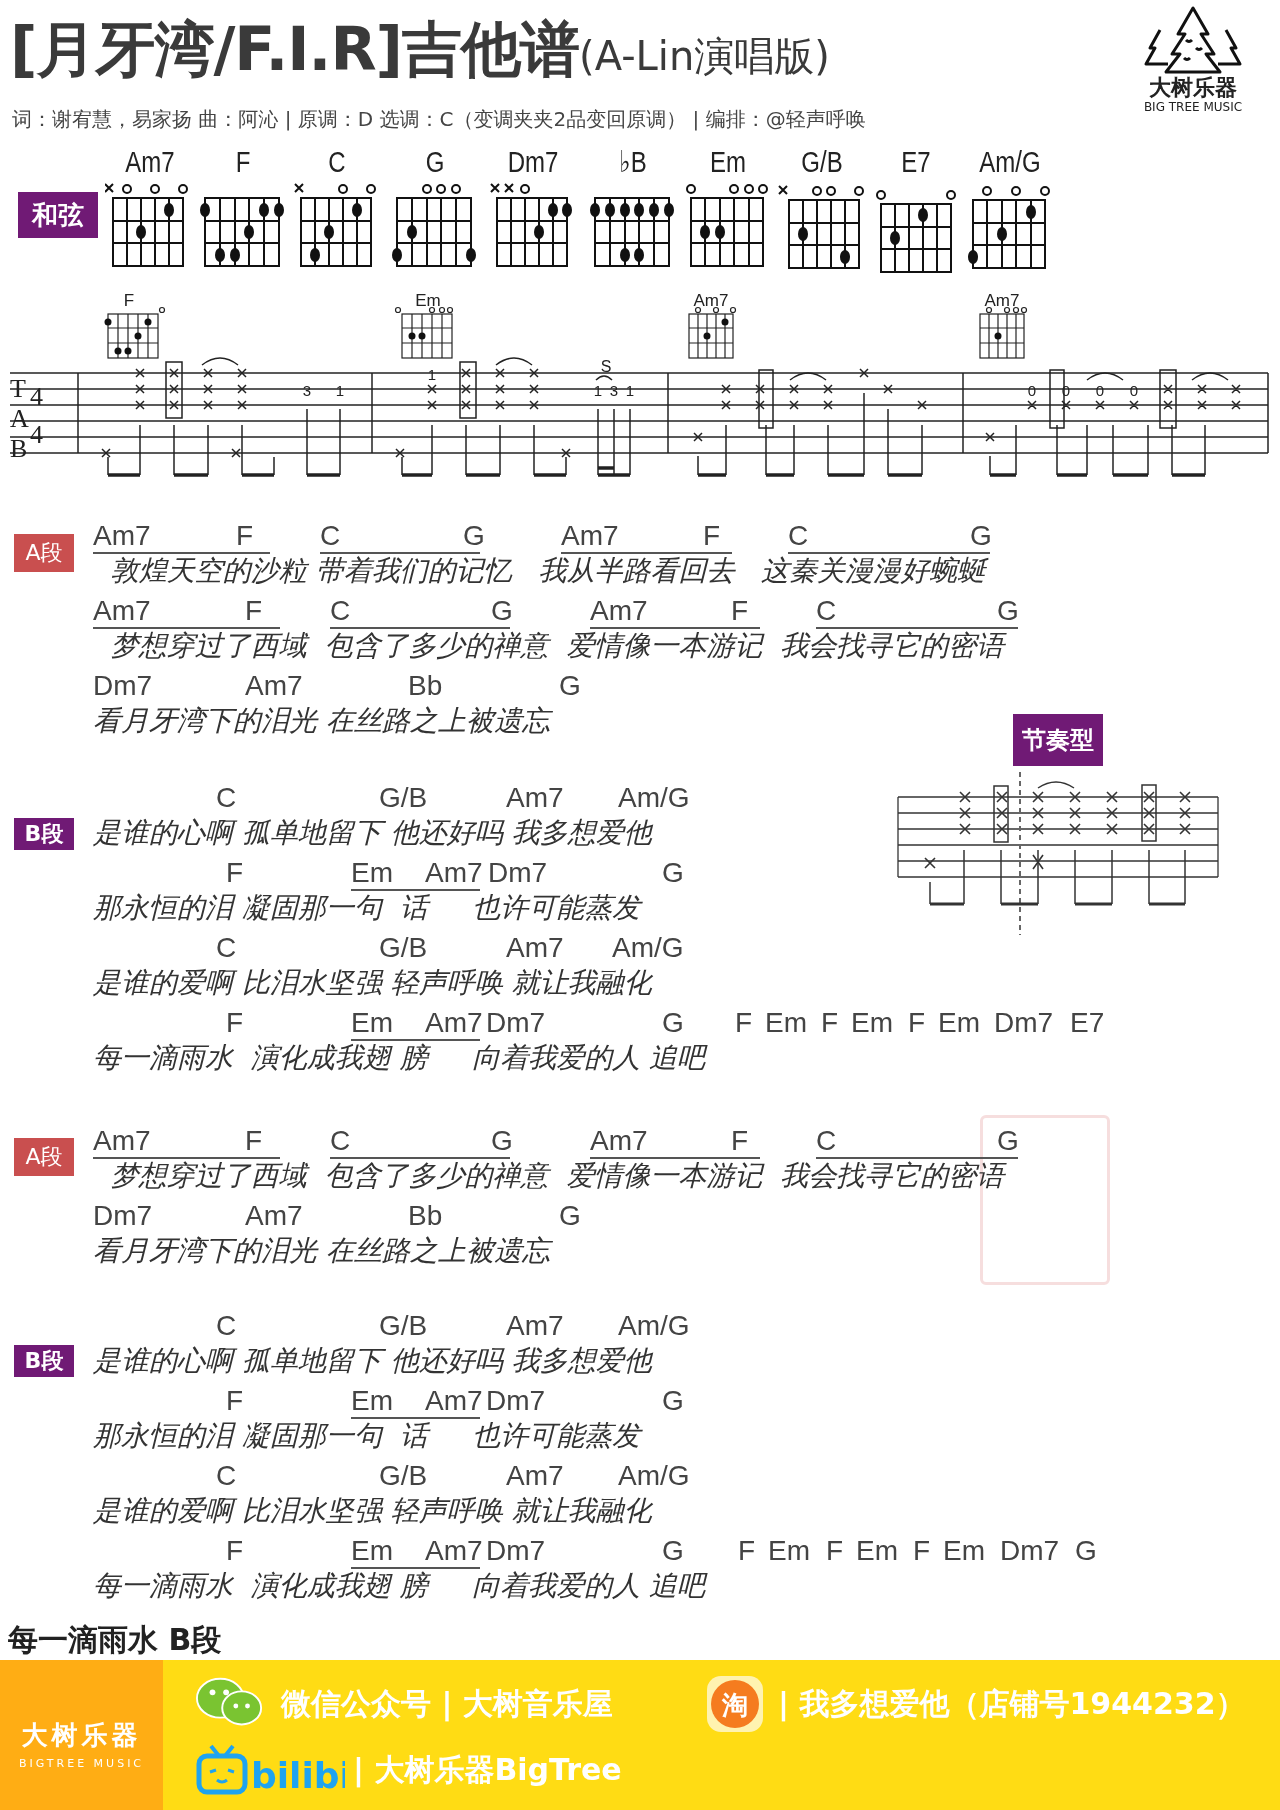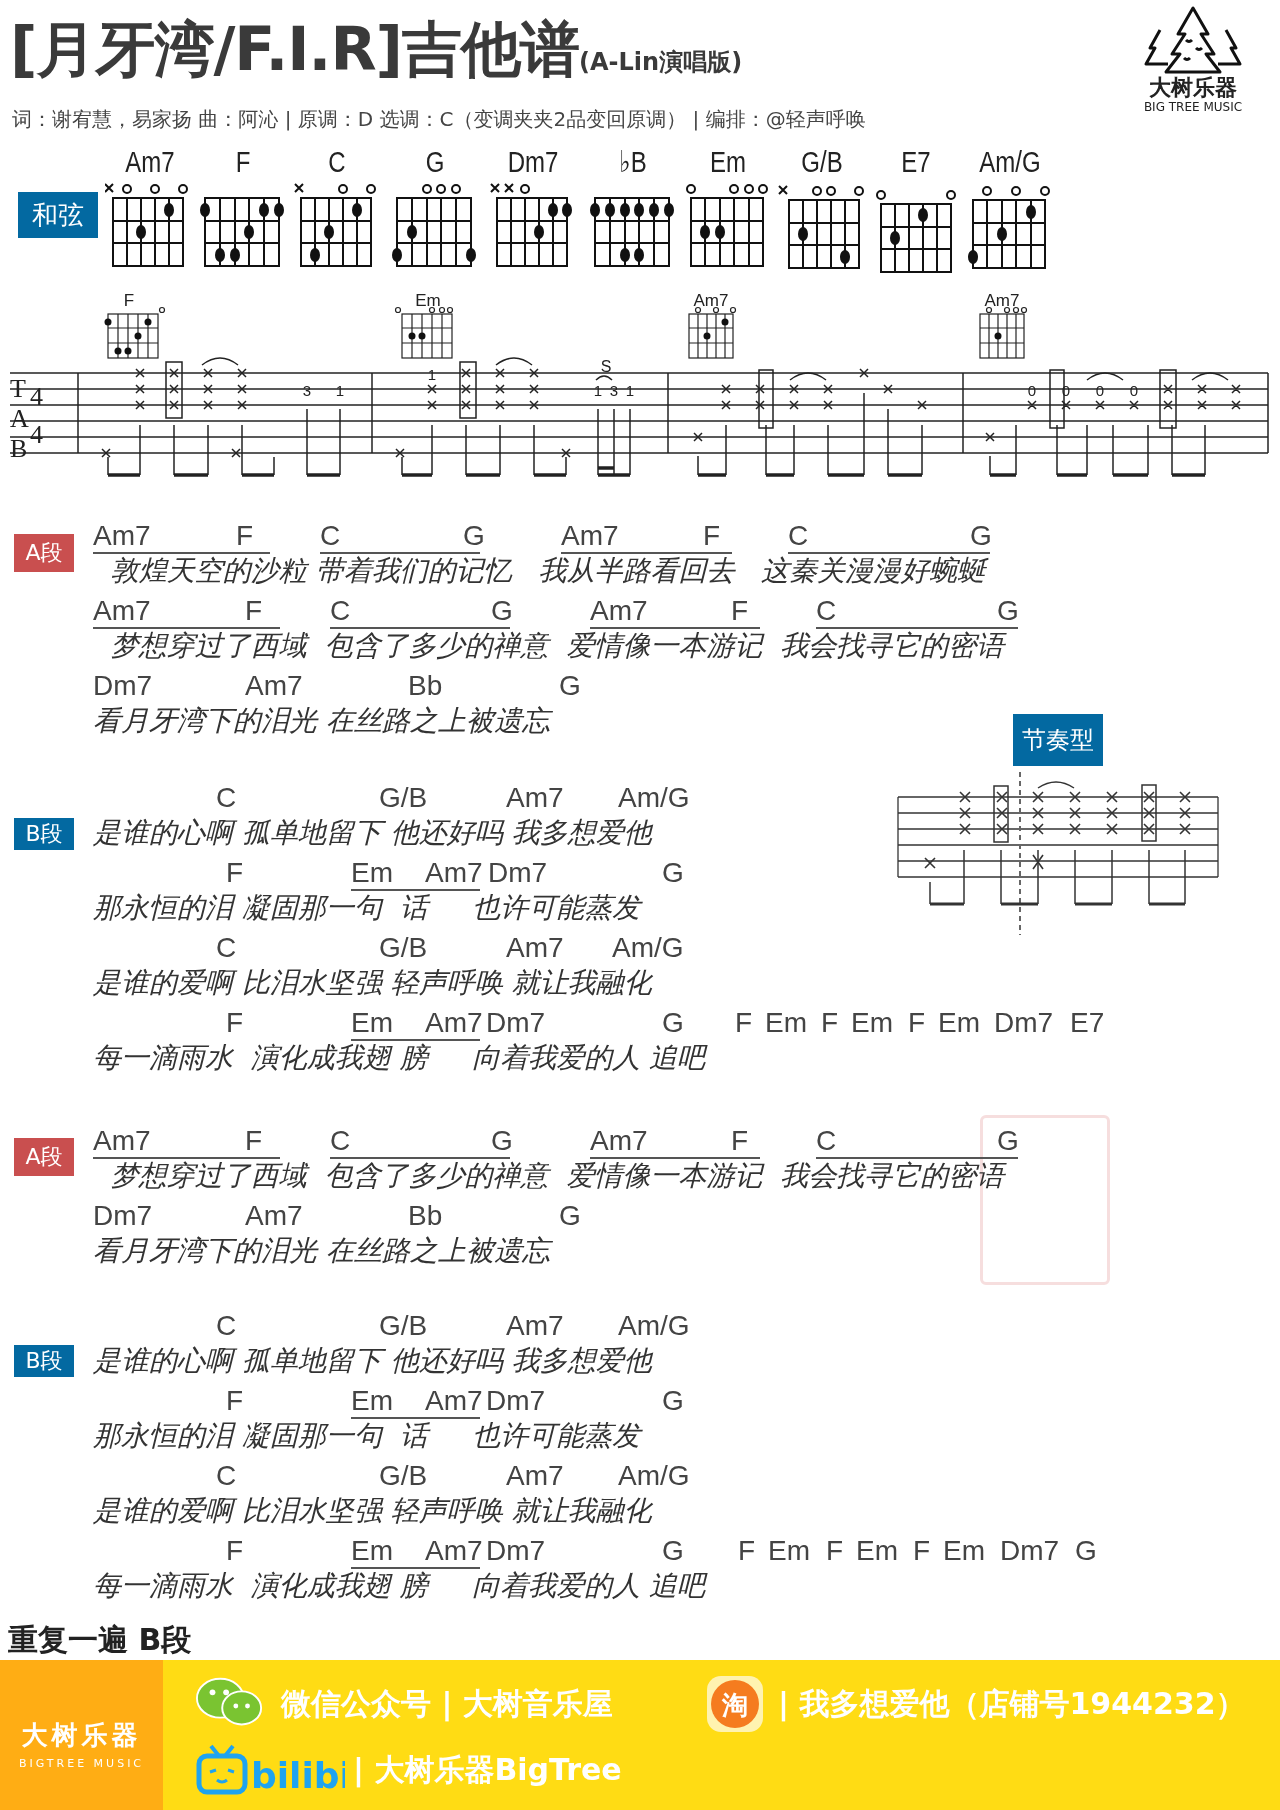--- a/index.html
+++ b/index.html
@@ -1,29 +1,29 @@
 <!DOCTYPE html>
 <html><head>
 <meta charset="utf-8">
 <style>
   * { box-sizing: border-box; margin: 0; padding: 0; }
   html, body { width: 1280px; height: 1810px; background: #ffffff; overflow: hidden; }
   body { position: relative; font-family: "DejaVu Sans", sans-serif; color: #333; }
 
   .title { position: absolute; left: 10px; top: 14px; font-size: 60px; font-weight: bold; color: #3a3a3a; letter-spacing: -1px; line-height: 70px; white-space: nowrap; }
-  .title .sub { font-size: 24px; font-weight: bold; letter-spacing: 0; }
+  .title .sub { font-size: 40px; font-weight: normal; letter-spacing: 0; }
   .credits { position: absolute; left: 12px; top: 106px; font-size: 20px; color: #444; white-space: nowrap; }
 
   .logo { position: absolute; left: 1128px; top: 4px; width: 130px; text-align: center; }
   .logo svg { display: block; margin: 0 auto; }
   .logo .cn { font-size: 22px; font-weight: bold; color: #222; line-height: 24px; }
   .logo .en { font-size: 12px; color: #222; line-height: 14px; }
 
   .tag { position: absolute; color: #fff; font-size: 22px; text-align: center; line-height: 40px; }
-  .tag-pink { background: #0369a1; }
+  .tag-pink { background: #701a75; font-weight: bold; }
   .tag-red { background: #c94f4f; }
 
   .chord-diagrams { position: absolute; left: 105px; top: 146px; width: 1110px; height: 130px; }
   .chord { position: absolute; top: 0; text-align: center; }
   .chord .name { font-family: "Liberation Sans", sans-serif; font-size: 30px; color: #222; line-height: 32px; height: 34px; transform: scaleX(0.8); }
 
   .tab-system { position: absolute; left: 0; top: 280px; width: 1280px; height: 210px; }
   .chord-line { position: absolute; font-family: "Liberation Sans", sans-serif; font-size: 28px; color: #444; line-height: 32px; transform-origin: left; }
   .chord-line span { position: absolute; top: 0; white-space: nowrap; }
   .lyric-line { position: absolute; font-size: 28px; color: #333; line-height: 34px; white-space: nowrap; font-style: italic; }
@@ -675,21 +675,21 @@
     </g>
     <g stroke="#333" stroke-width="3">
       <line x1="50" y1="204" x2="84" y2="204"></line>
         <line x1="121" y1="204" x2="158" y2="204"></line>
       <line x1="195" y1="204" x2="232" y2="204"></line>
         <line x1="269" y1="204" x2="305" y2="204"></line>
     </g>
   </svg>
 </div>
 
-<div class="repeat-note">重复一遍 B段</div>
+<div class="repeat-note">每一滴雨水 B段</div>
 
 <div class="footer">
   <div class="brand">
     <div class="cn">大树乐器</div>
     <div class="en">BIGTREE MUSIC</div>
   </div>
   <div class="item" style="left:195px; top:14px;gap:8px;">
     <span class="ic">
       <svg width="72" height="56" viewBox="0 0 72 56">
         <ellipse cx="26" cy="22" rx="24" ry="20" fill="#7ac431" stroke="#fff" stroke-width="2"></ellipse>

